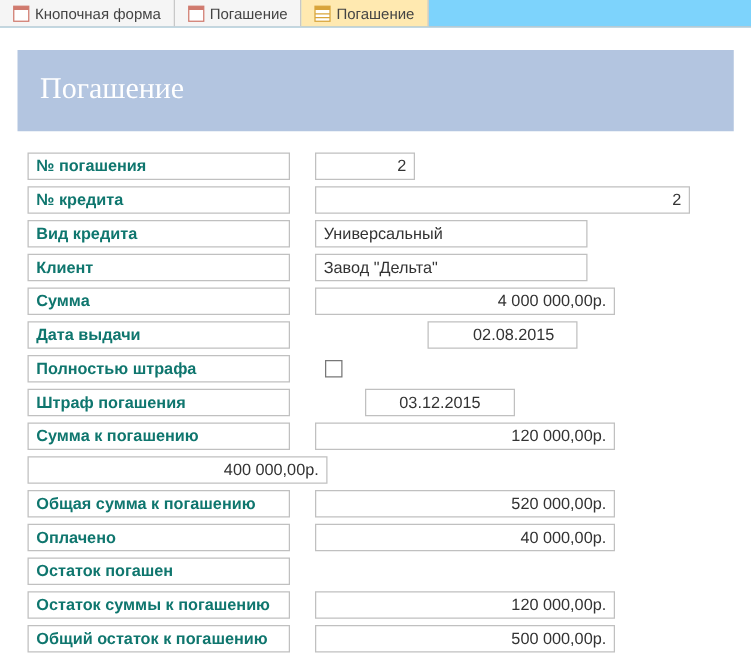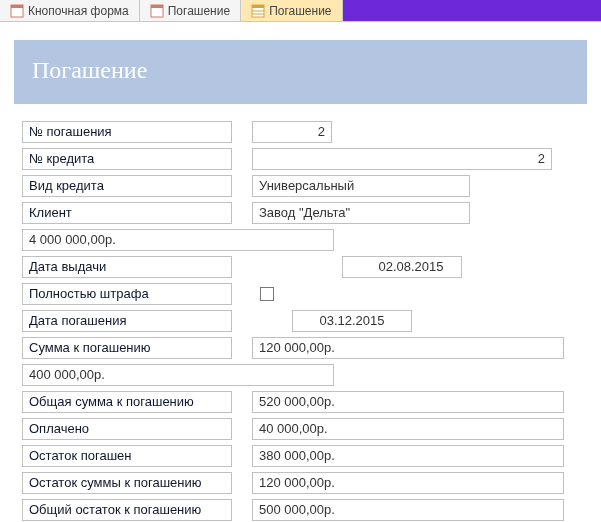--- a/index.html
+++ b/index.html
@@ -7,21 +7,21 @@
     margin: 0;
     font-family: "Segoe UI", Tahoma, sans-serif;
     font-size: 13px;
     background: #fff;
     color: #333;
     width: 601px;
   }
   .tabbar {
     display: flex;
     align-items: stretch;
-    background: #6d28d9;
+    background: #7dd3fc;
     border-bottom: 1px solid #c8c8c8;
     height: 22px;
   }
   .tab {
     display: flex;
     align-items: center;
     gap: 4px;
     padding: 0 10px;
     border-right: 1px solid #c8c8c8;
     background: #f5f5f5;
@@ -66,29 +66,30 @@
     line-height: 20px;
     padding: 0 6px;
     font-size: 13px;
     color: #555;
     overflow: hidden;
     white-space: nowrap;
   }
   .cell-label {
     width: 210px;
     margin-right: 20px;
-    color: #0f172a;
+    color: #0f766e;
+    font-weight: bold;
   }
   .cell-value {
     color: #333;
   }
   .w-num-small { width: 80px; text-align: right; }
   .w-num-mid { width: 300px; text-align: right; }
   .w-text { width: 218px; text-align: left; }
-  .w-money { width: 312px; }
+  .w-money { width: 240px; text-align: right; }
   .w-date { width: 120px; text-align: center; margin-left:90px;padding-left:24px;}
   .w-date-alt { width: 120px; text-align: center; margin-left:40px;}
   .chk-wrap { width:80px; display:flex; justify-content:flex-start; padding-left:8px;}
   .chk {
     width: 14px; height: 14px;
     border: 1px solid #777;
     background: #fff;
     display:inline-block;
   }
 </style>
@@ -149,37 +150,38 @@
       <div class="cell-label">Вид кредита</div>
       <div class="cell-value w-text">Универсальный</div>
     </div>
 
     <div class="row">
       <div class="cell-label">Клиент</div>
       <div class="cell-value w-text">Завод "Дельта"</div>
     </div>
 
     <div class="row">
+      <div class="cell-label">Сумма</div>
       <div class="cell-value w-money">4 000 000,00р.</div>
     </div>
 
     <div class="row">
       <div class="cell-label">Дата выдачи</div>
       <div class="cell-value w-date">02.08.2015</div>
     </div>
 
     <div class="row">
       <div class="cell-label">Полностью штрафа</div>
       <div class="chk-wrap">
         <span class="chk"></span>
       </div>
     </div>
 
     <div class="row">
-      <div class="cell-label">Дата погашения</div>
+      <div class="cell-label">Штраф погашения</div>
       <div class="cell-value w-date-alt">03.12.2015</div>
     </div>
 
     <div class="row">
       <div class="cell-label">Сумма к погашению</div>
       <div class="cell-value w-money">120 000,00р.</div>
     </div>
 
     <div class="row">
       <div class="cell-value w-money">400 000,00р.</div>
@@ -190,21 +192,20 @@
       <div class="cell-value w-money">520 000,00р.</div>
     </div>
 
     <div class="row">
       <div class="cell-label">Оплачено</div>
       <div class="cell-value w-money">40 000,00р.</div>
     </div>
 
     <div class="row">
       <div class="cell-label">Остаток погашен</div>
-      <div class="cell-value w-money">380 000,00р.</div>
     </div>
 
     <div class="row">
       <div class="cell-label">Остаток суммы к погашению</div>
       <div class="cell-value w-money">120 000,00р.</div>
     </div>
 
     <div class="row">
       <div class="cell-label">Общий остаток к погашению</div>
       <div class="cell-value w-money">500 000,00р.</div>

